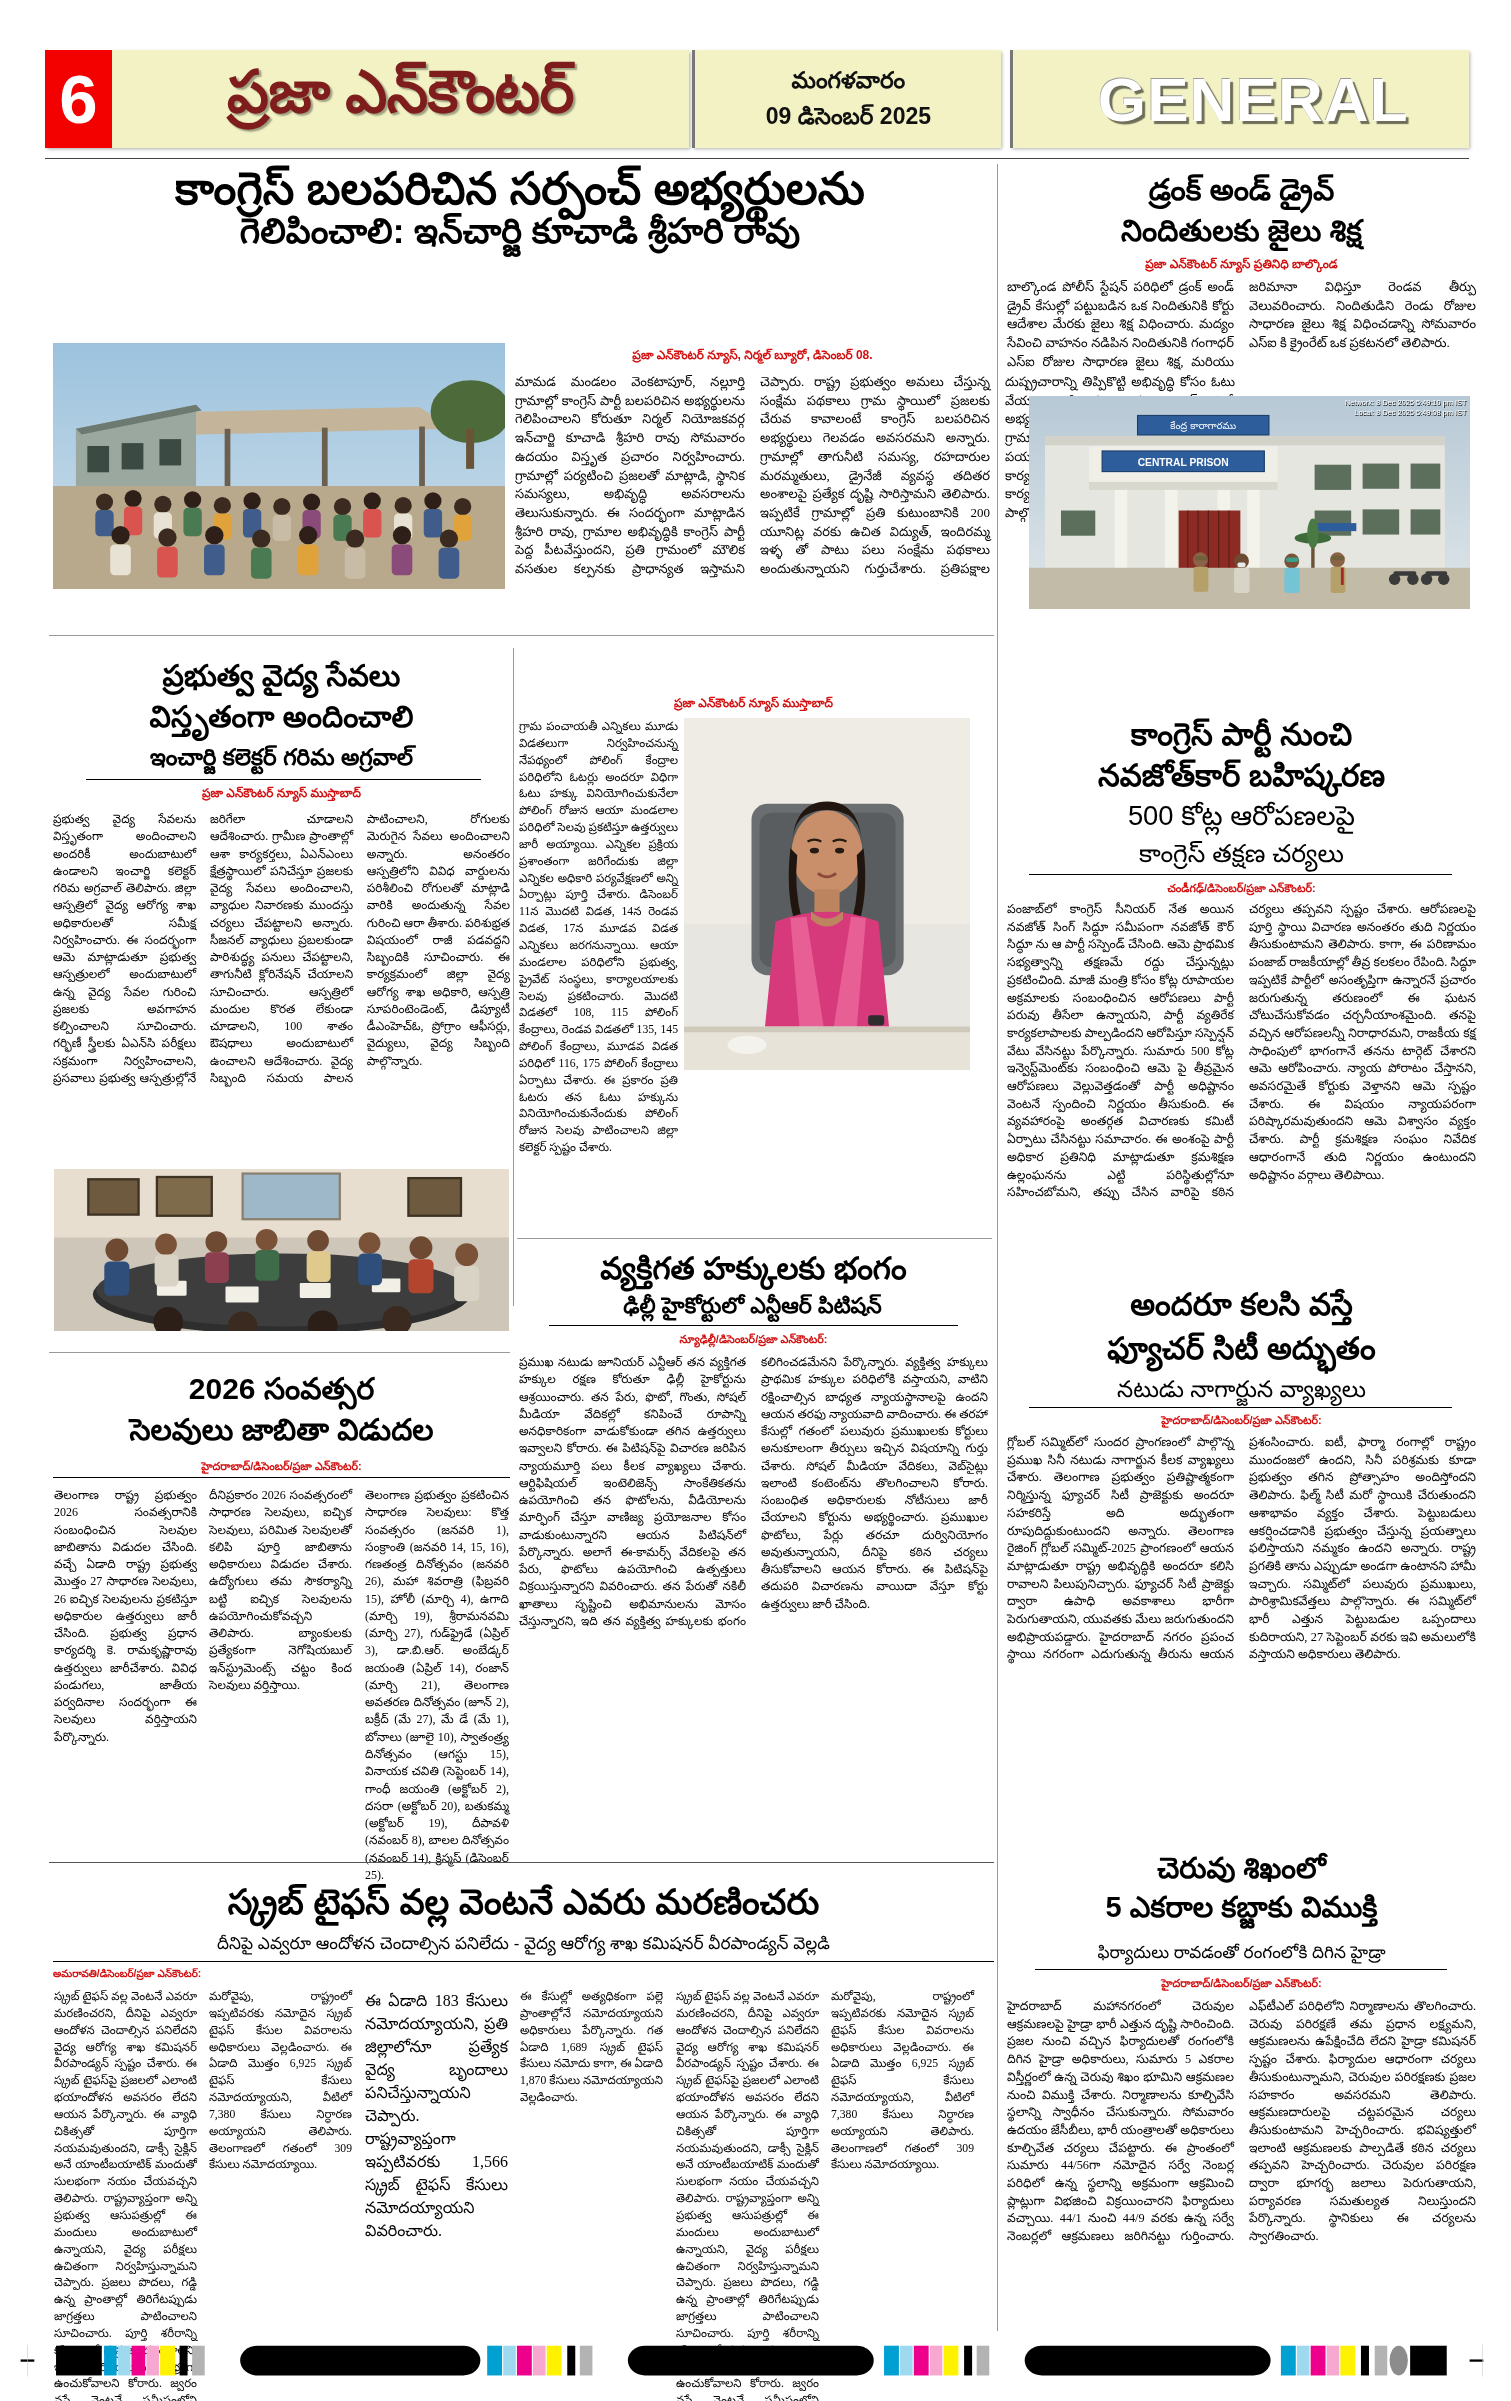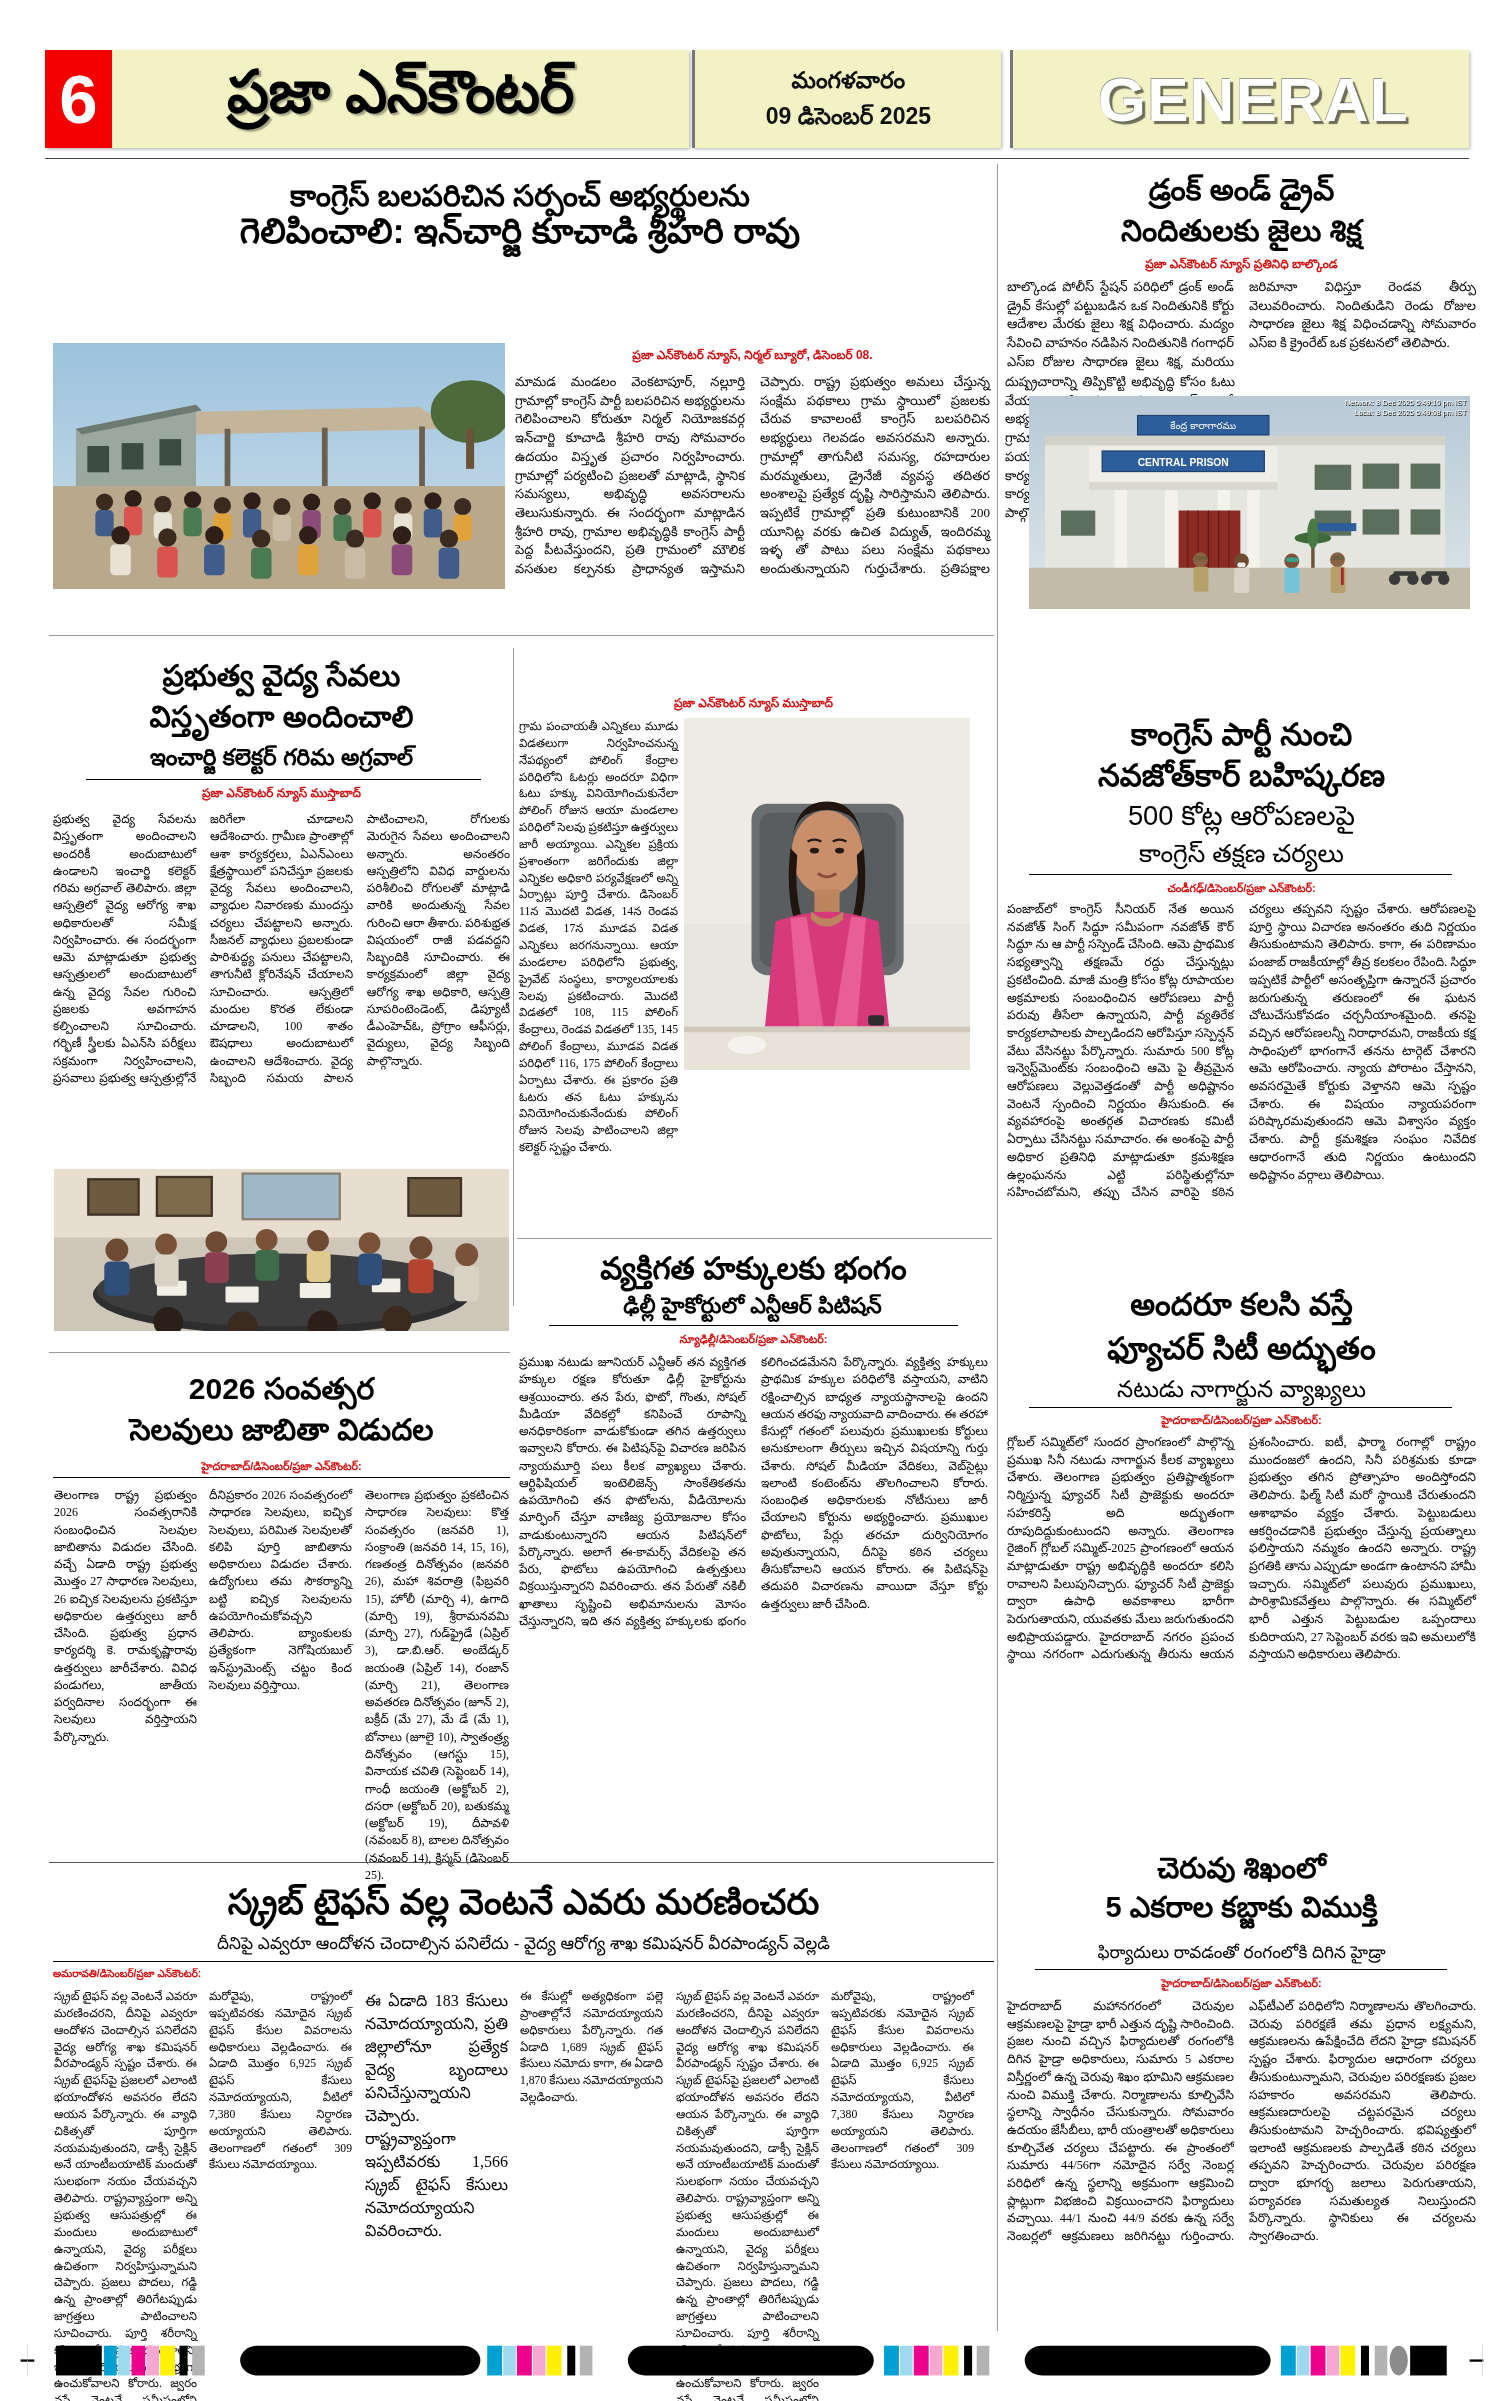--- a/index.html
+++ b/index.html
@@ -24,21 +24,21 @@
   .mh-num {
     background: #f30000; color: #fff;
     width: 67px; height: 100%;
     display: flex; align-items: center; justify-content: center;
     font-family: "Liberation Sans", sans-serif;
     font-size: 69px; font-weight: bold; line-height: 1;
   }
   .mh-title {
     flex: 1; display: flex; align-items: center; justify-content: center;
     font-family: "Liberation Sans", "DejaVu Sans", sans-serif;
-    font-size: 59px; font-weight: bold; color: #000000;
+    font-size: 59px; font-weight: bold; color: #7f1d1d;
     letter-spacing: -0.6px;
     text-shadow: 2.3px 2.3px 1.7px rgba(0,0,0,0.35);
   }
   .mh-date {
     flex: 0 0 309px; background: #f2f2c4;
     margin-left: 3.4px;
     display: flex; flex-direction: column;
     align-items: center; justify-content: center;
     font-family: "Liberation Sans", "DejaVu Sans", sans-serif;
     font-size: 23px; font-weight: bold; color: #111; line-height: 1.55;
@@ -108,21 +108,21 @@
     </div>
     <div class="mh-date">
       <div>మంగళవారం</div>
       <div>09 డిసెంబర్ 2025</div>
     </div>
     <div class="mh-general">GENERAL</div>
   </div>
 
   <div class="hrule" style="left:45px; top:158px; width:1424px; border-top:1.1px solid #444;"></div>
 
-  <div class="col hl" style="left:51px; top:178px; width:938px; font-size:30px;">కాంగ్రెస్ బలపరిచిన సర్పంచ్ అభ్యర్థులను</div>
+  <div class="col hl" style="left:51px; top:162px; width:938px; font-size:45px;">కాంగ్రెస్ బలపరిచిన సర్పంచ్ అభ్యర్థులను</div>
   <div class="col hl" style="left:51px; top:210px; width:938px; font-size:35px;">గెలిపించాలి: ఇన్‌చార్జి కూచాడి శ్రీహరి రావు</div>
 
   <div class="photo" style="left:53px; top:343px; width:452px; height:246px;">
     <svg viewBox="0 0 790 430" preserveAspectRatio="none">
       <defs>
         <linearGradient id="sky1" x1="0" y1="0" x2="0" y2="1">
           <stop offset="0%" stop-color="#9cc2de"></stop>
             <stop offset="100%" stop-color="#cfe0ea"></stop>
         </linearGradient>
       </defs>

